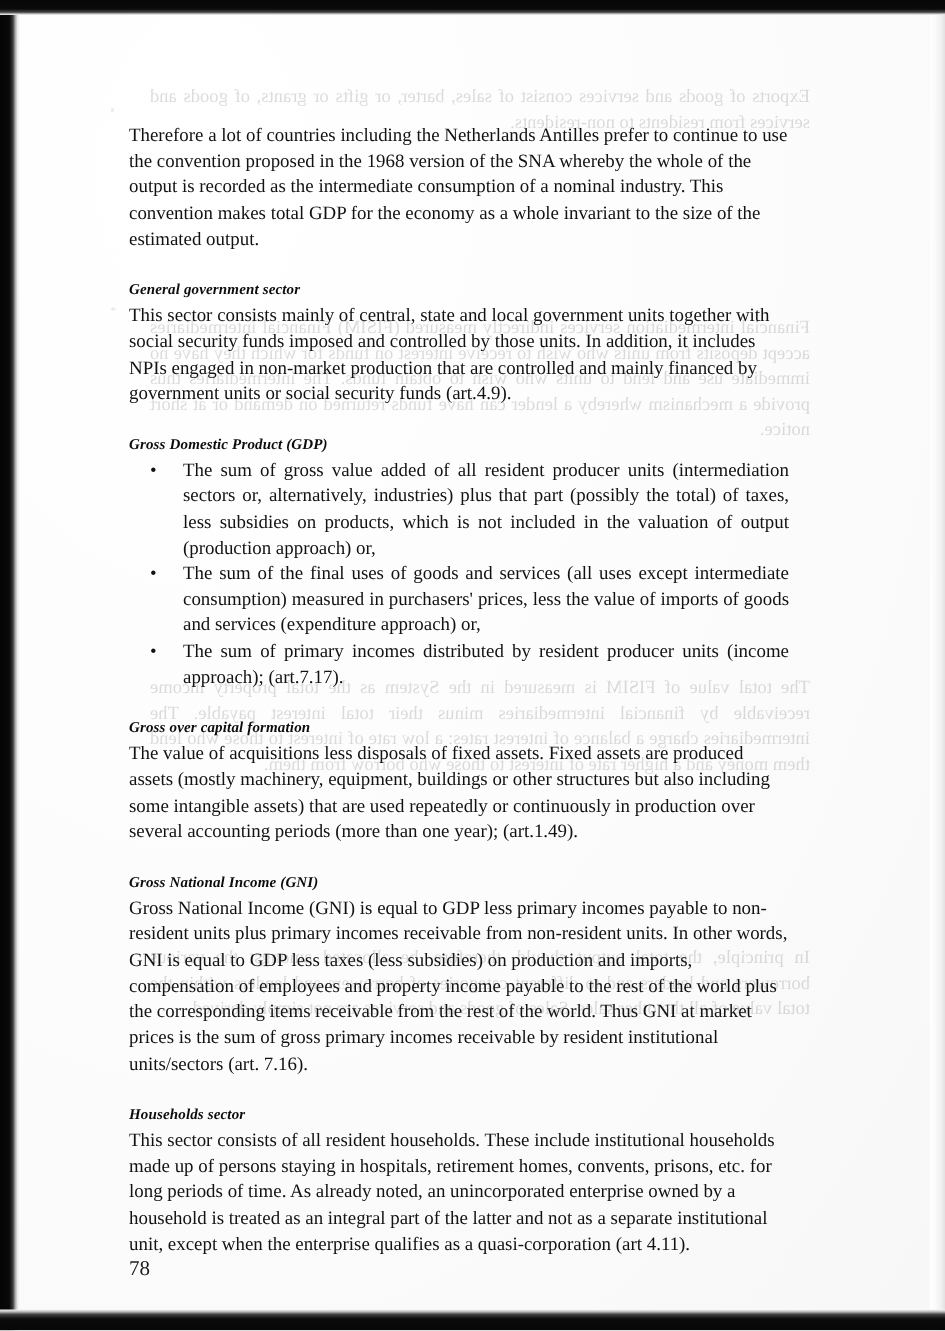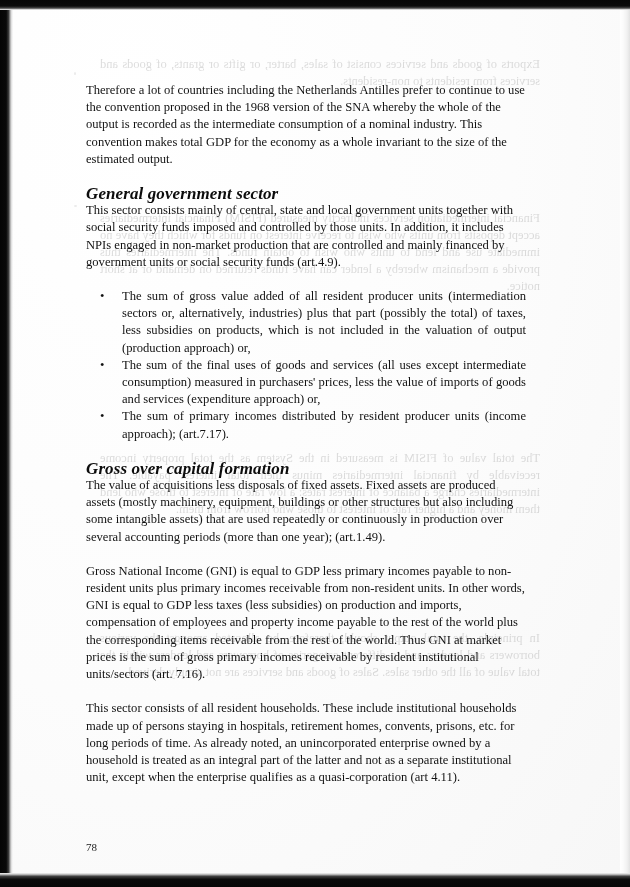--- a/index.html
+++ b/index.html
@@ -93,21 +93,21 @@
   }
   .para {
     margin: 0 0 0 0;
     text-align: left;
     color: #121212;
   }
   .section { margin-top: 17px; }
   .heading {
     font-weight: bold;
     font-style: italic;
-    font-size: 17px;
+    font-size: 10px;
     line-height: 17.2px;
     color: #0c0c0c;
     margin: 0;
     letter-spacing: 0.1px;
   }
   ul.bullets {
     margin: 0;
     padding: 0;
     list-style: none;
   }
@@ -124,21 +124,21 @@
     left: 14px;
     top: 0;
     font-size: 12.6px;
     line-height: 17.2px;
     color: #111111;
   }
   .page-number {
     position: absolute;
     left: 86px;
     top: 840px;
-    font-size: 11px;
+    font-size: 14px;
     line-height: 14px;
     color: #1a1a1a;
     z-index: 12;
   }
 
   
   .speckle {
     position: absolute;
     z-index: 3;
     background: #d8d8d8;
@@ -168,20 +168,21 @@
     <div class="doc-body">
 
       <p class="para">Therefore a lot of countries including the Netherlands Antilles prefer to continue to use the convention proposed in the 1968 version of the SNA whereby the whole of the output is recorded as the intermediate consumption of a nominal industry. This convention makes total GDP for the economy as a whole invariant to the size of the estimated output.</p>
 
       <div class="section">
         <p class="heading">General government sector</p>
         <p class="para">This sector consists mainly of central, state and local government units together with social security funds imposed and controlled by those units. In addition, it includes NPIs engaged in non-market production that are controlled and mainly financed by government units or social security funds (art.4.9).</p>
       </div>
 
       <div class="section">
+        <p class="heading">Gross Domestic Product (GDP)</p>
         <ul class="bullets">
           <li>
             <span class="bullet-dot">•</span>
             <span>The sum of gross value added of all resident producer units (intermediation sectors or, alternatively, industries) plus that part (possibly the total) of taxes, less subsidies on products, which is not included in the valuation of output (production approach) or,</span>
           </li>
           <li>
             <span class="bullet-dot">•</span>
             <span>The sum of the final uses of goods and services (all uses except intermediate consumption) measured in purchasers' prices, less the value of imports of goods and services (expenditure approach) or,</span>
           </li>
           <li>
@@ -190,24 +191,26 @@
           </li>
         </ul>
       </div>
 
       <div class="section">
         <p class="heading">Gross over capital formation</p>
         <p class="para">The value of acquisitions less disposals of fixed assets. Fixed assets are produced assets (mostly machinery, equipment, buildings or other structures but also including some intangible assets) that are used repeatedly or continuously in production over several accounting periods (more than one year); (art.1.49).</p>
       </div>
 
       <div class="section">
+        <p class="heading">Gross National Income (GNI)</p>
         <p class="para">Gross National Income (GNI) is equal to GDP less primary incomes payable to non-resident units plus primary incomes receivable from non-resident units. In other words, GNI is equal to GDP less taxes (less subsidies) on production and imports, compensation of employees and property income payable to the rest of the world plus the corresponding items receivable from the rest of the world. Thus GNI at market prices is the sum of gross primary incomes receivable by resident institutional units/sectors (art. 7.16).</p>
       </div>
 
       <div class="section">
+        <p class="heading">Households sector</p>
         <p class="para">This sector consists of all resident households. These include institutional households made up of persons staying in hospitals, retirement homes, convents, prisons, etc. for long periods of time. As already noted, an unincorporated enterprise owned by a household is treated as an integral part of the latter and not as a separate institutional unit, except when the enterprise qualifies as a quasi-corporation (art 4.11).</p>
       </div>
 
     </div>
   </div>
 
   <div class="page-number">78</div>
 
   <div class="scan-edge-right"></div>
   <div class="scan-edge-left"></div>

